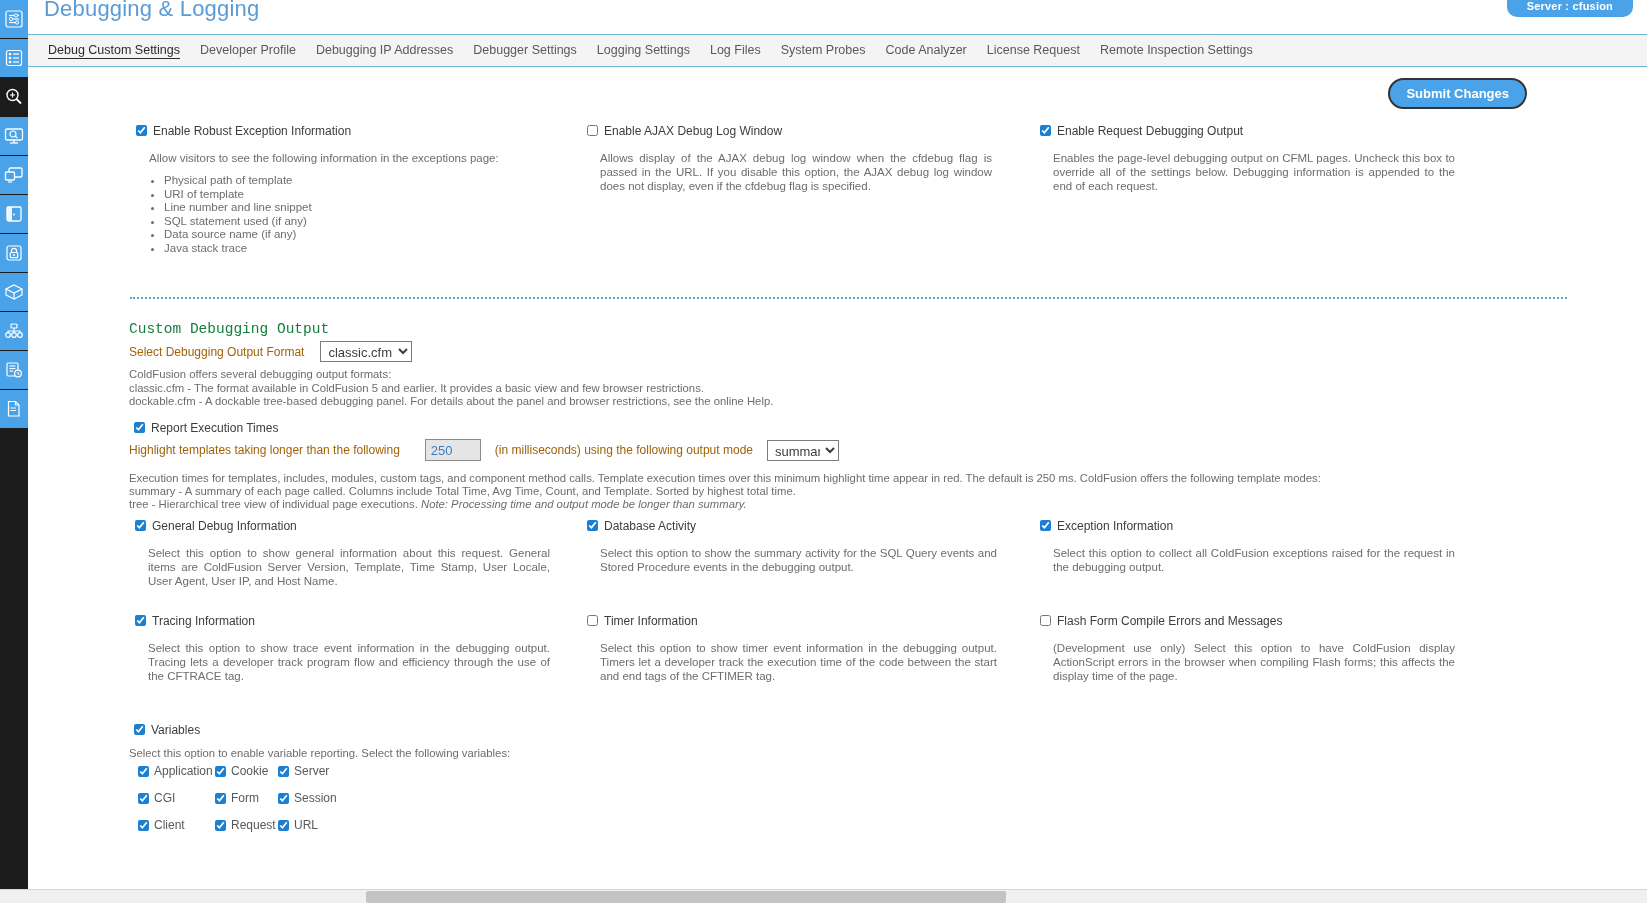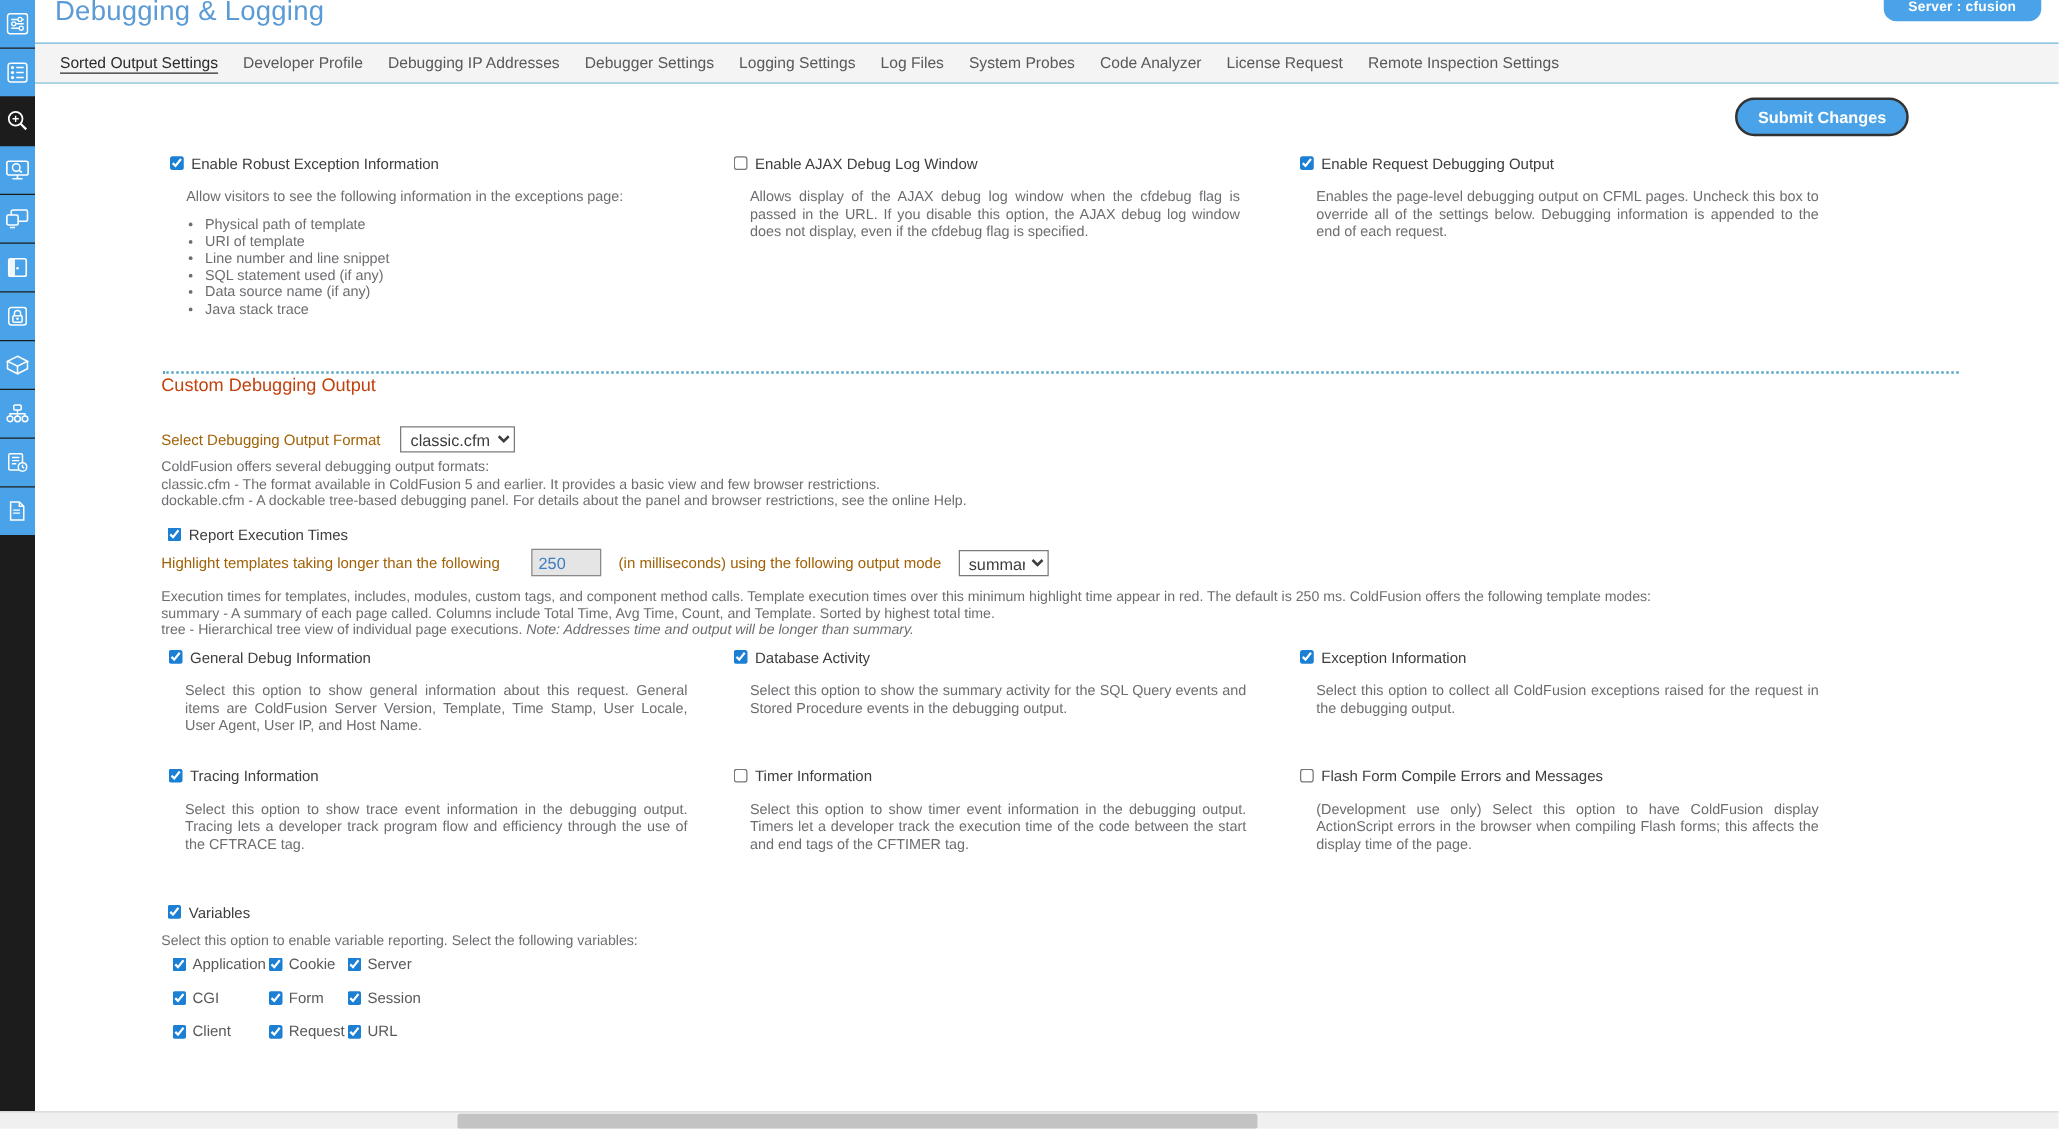--- a/index.html
+++ b/index.html
@@ -93,22 +93,22 @@
     accent-color: #1b7fd4;
     flex: none;
   }
 
   .divider {
     position: absolute; left: 102px; right: 80px; top: 230px;
     border-top: 2px dotted #57a7c6;
     height: 0;
   }
   #section-title {
-    position: absolute; left: 101px; top: 234px;
-    font-size: 14.5px; color: #c2410c;
+    position: absolute; left: 101px; top: 254px;
+    font-size: 14.5px; color: #15803d; font-family: Liberation Mono, monospace;
   }
 
   .row { position: absolute; display: flex; align-items: center; }
   .lbl { font-size: 12px; color: #a16207; }
 
   select.cf {
     font-family: "Liberation Sans", sans-serif;
     font-size: 13px; color: #3d3d3d;
     border: 1px solid #7b7b7b; background: #fff;
     padding: 2px 2px 2px 3px; height: 21px;
@@ -266,21 +266,21 @@
       </span>
     </div>
   </div>
   <div id="rail-bottom"></div>
 
   <div id="server-badge">Server : cfusion</div>
   <div id="page-title">Debugging &amp; Logging</div>
 
   <div id="tabbar">
     <div id="tabs">
-        <div class="tab active">Sorted Output Settings</div>
+        <div class="tab active">Debug Custom Settings</div>
         <div class="tab">Developer Profile</div>
         <div class="tab">Debugging IP Addresses</div>
         <div class="tab">Debugger Settings</div>
         <div class="tab">Logging Settings</div>
         <div class="tab">Log Files</div>
         <div class="tab">System Probes</div>
         <div class="tab">Code Analyzer</div>
         <div class="tab">License Request</div>
         <div class="tab">Remote Inspection Settings</div>
       </div>
@@ -345,21 +345,21 @@
       <span class="lbl">Highlight templates taking longer than the following</span>
       <input class="num" type="text" id="threshold-input" style="margin-left: 25px;" value="250">
       <span class="lbl" style="margin-left:14px;">(in milliseconds) using the following output mode</span>
       <select class="cf" id="mode-select" style="margin-left:14px; width:72px;"><option value="summary">summary</option><option value="tree">tree</option></select>
     </div>
 
     <div class="para" style="left:101px; top:405px; width:1340px;">Execution times for templates, includes, modules, custom tags, and component method calls. Template execution times over this minimum highlight time appear in red. The default is 250 ms. ColdFusion offers the following template modes:</div>
     <div class="para" style="left:101px; top:418px;">summary - A summary of each page called. Columns include Total Time, Avg Time, Count, and Template. Sorted by highest total time.</div>
     <div class="para" style="left:101px; top:431px;">
       <span>tree - Hierarchical tree view of individual page executions.</span>
-      <i>Note: Addresses time and output will be longer than summary.</i>
+      <i>Note: Processing time and output mode be longer than summary.</i>
     </div>
 
     <div class="col3" style="left:107px; top:452px; width:415px;">
       <div class="opt-head">
         <input type="checkbox" id="cb-g0" checked="" style="">
         <label for="cb-g0">General Debug Information</label>
       </div>
       <div class="opt-body">Select this option to show general information about this request. General items are ColdFusion Server Version, Template, Time Stamp, User Locale, User Agent, User IP, and Host Name.</div>
     </div>
     <div class="col3" style="left:559px; top:452px; width:410px;">

